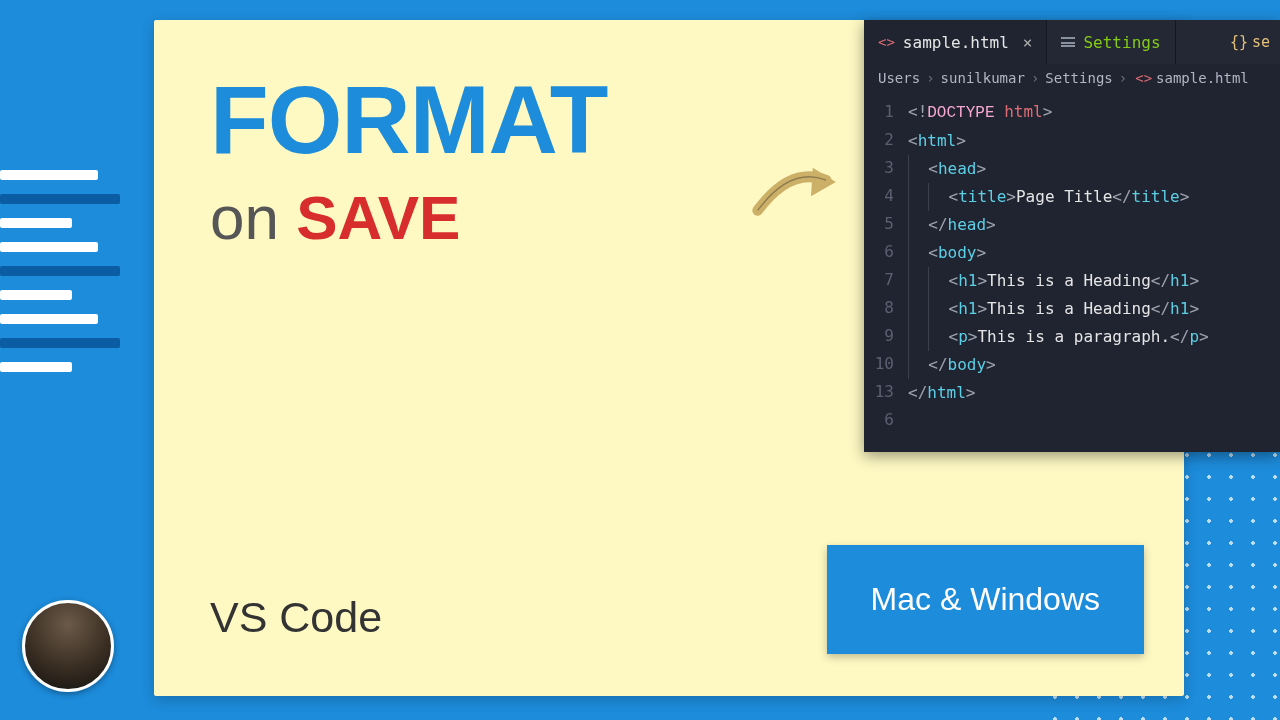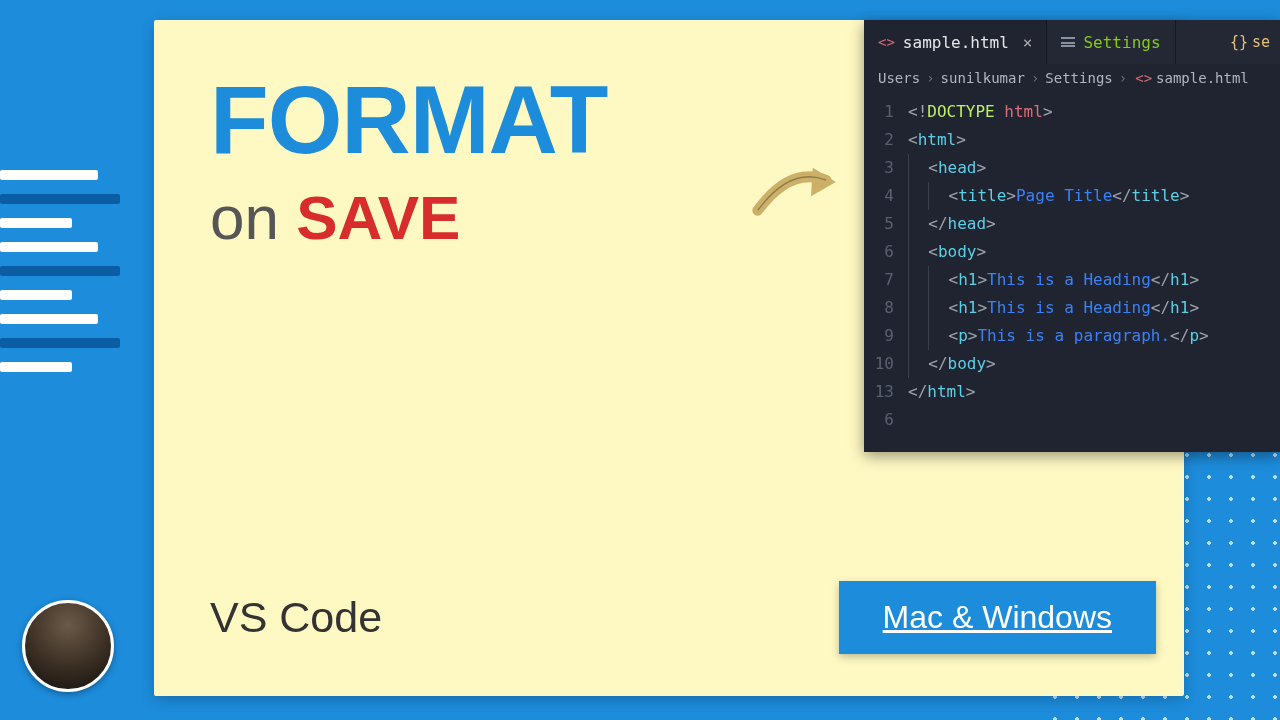--- a/index.html
+++ b/index.html
@@ -82,29 +82,28 @@
     position: absolute;
     left: 56px;
     bottom: 54px;
     font-size: 43px;
     color: #333;
     z-index: 2;
   }
 
   .platform-pill {
     position: absolute;
-    right: 28px;
+    right: 40px;
     bottom: 42px;
     background: #1d8cdb;
     color: #fff;
     font-size: 32px;
-    padding: 18px 44px;
+    padding: 36px 44px;
     box-shadow: 0 3px 8px rgba(0,0,0,.25);
     z-index: 2;
-    text-decoration: underline;
   }
 
   
   .arrow {
     position: absolute;
     top: 150px;
     right: 440px;
     width: 90px;
     height: 80px;
     z-index: 3;
@@ -184,24 +183,24 @@
     font-size: 16px;
     line-height: 28px;
   }
   .code {
     flex: 1;
     font-size: 16px;
     line-height: 28px;
     white-space: pre;
   }
   .code .t-punc { color: #9aa0ad; }
-  .code .t-doctype { color: #bef264; }
+  .code .t-doctype { color: #f9a8d4; font-family: Liberation Mono, monospace; }
   .code .t-keyword { color: #e06c75; }
   .code .t-tag { color: #5ccfe6; }
-  .code .t-text { color: #3b82f6; }
+  .code .t-text { color: #e5e5e5; }
   .indent-guide {
     display: inline-block;
     border-left: 1px solid #3a3f4b;
   }
 </style>
 </head>
 <body>
 
 <div class="bars">
   <div class="w1"></div>

